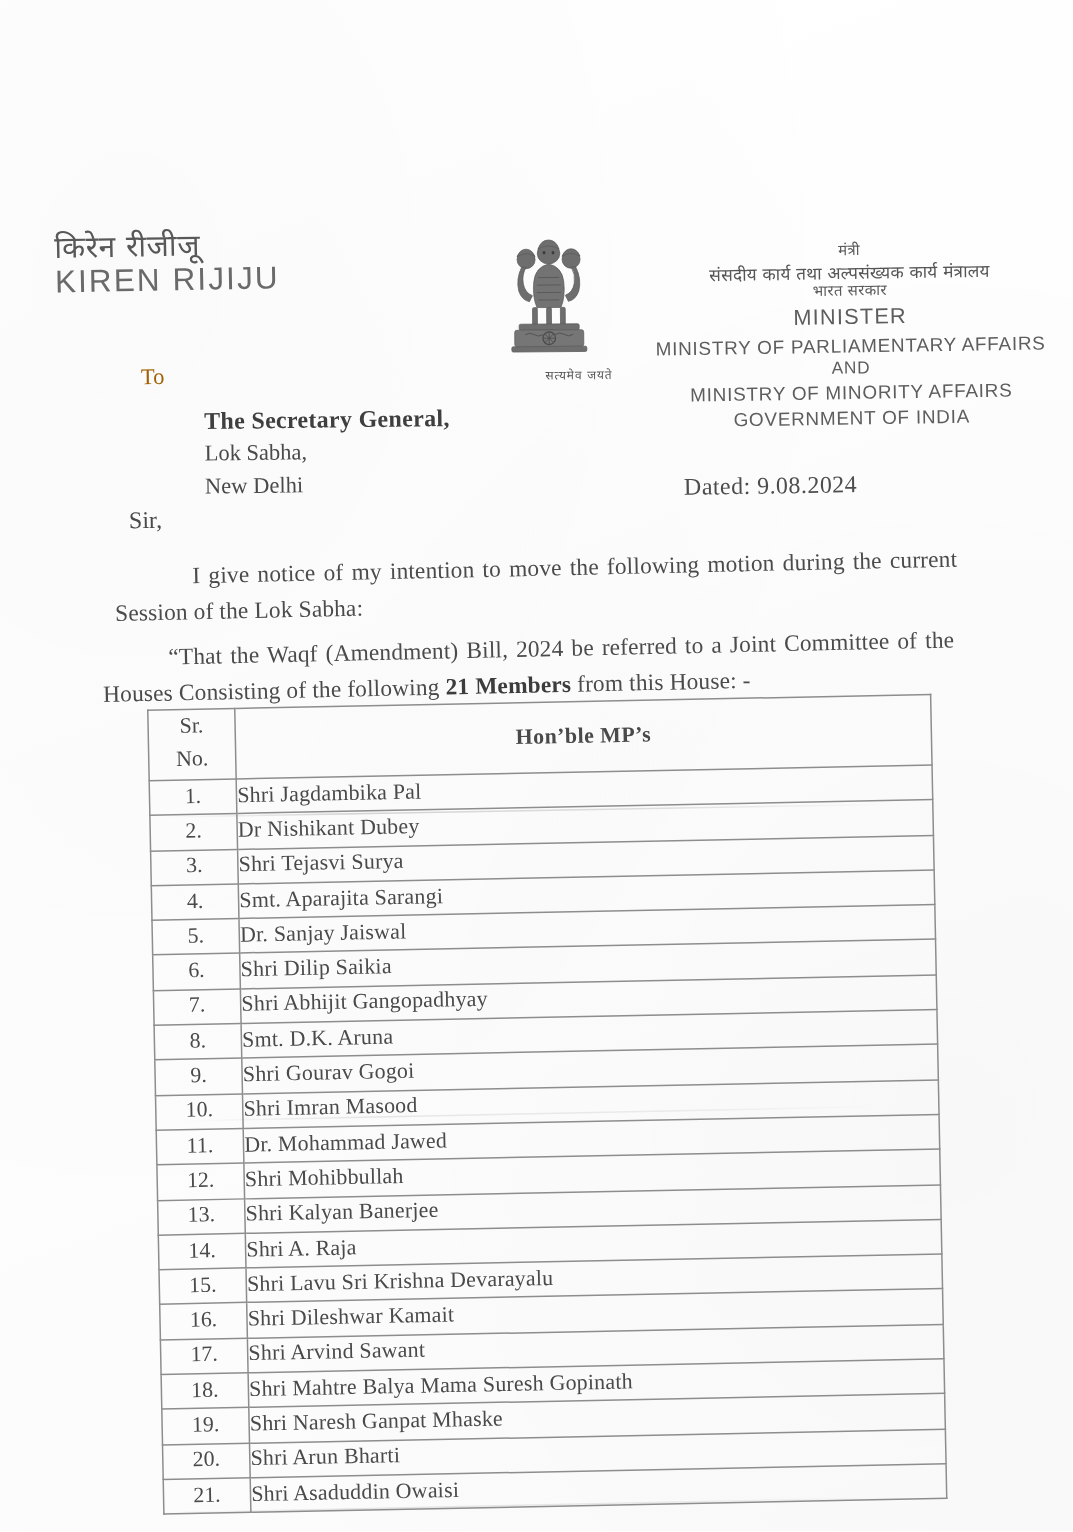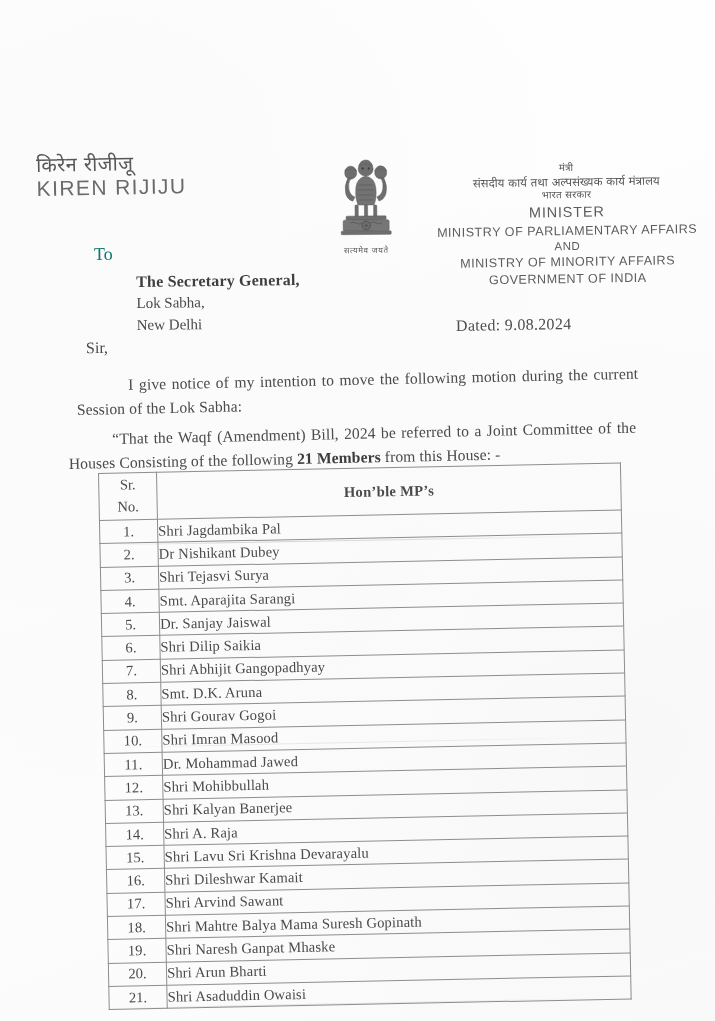--- a/index.html
+++ b/index.html
@@ -61,20 +61,21 @@
     text-align: center;
     transform: rotate(-0.5deg);
   }
   #emblem-block svg { display: block; margin: 0 auto; }
   .emblem-motto {
     font-size: 8px;
     color: #555;
     letter-spacing: 0.6px;
     margin-top: 1px;
     font-family: "DejaVu Sans", sans-serif;
+    text-align: right;
   }
 
   
   #ministry-header {
     position: absolute;
     left: 432px;
     top: 162px;
     width: 268px;
     text-align: center;
     transform: rotate(-0.9deg);
@@ -128,22 +129,22 @@
     color: #4d4d4d;
     transform: rotate(-0.9deg);
     letter-spacing: 0.3px;
   }
 
   
   #to-label {
     position: absolute;
     left: 94px;
     top: 244px;
-    font-size: 18px;
-    color: #0f766e;
+    font-size: 15px;
+    color: #a16207;
     transform: rotate(-0.7deg);
   }
   #addressee {
     position: absolute;
     left: 136px;
     top: 270px;
     transform: rotate(-0.7deg);
     transform-origin: left top;
   }
   .addr-bold {

